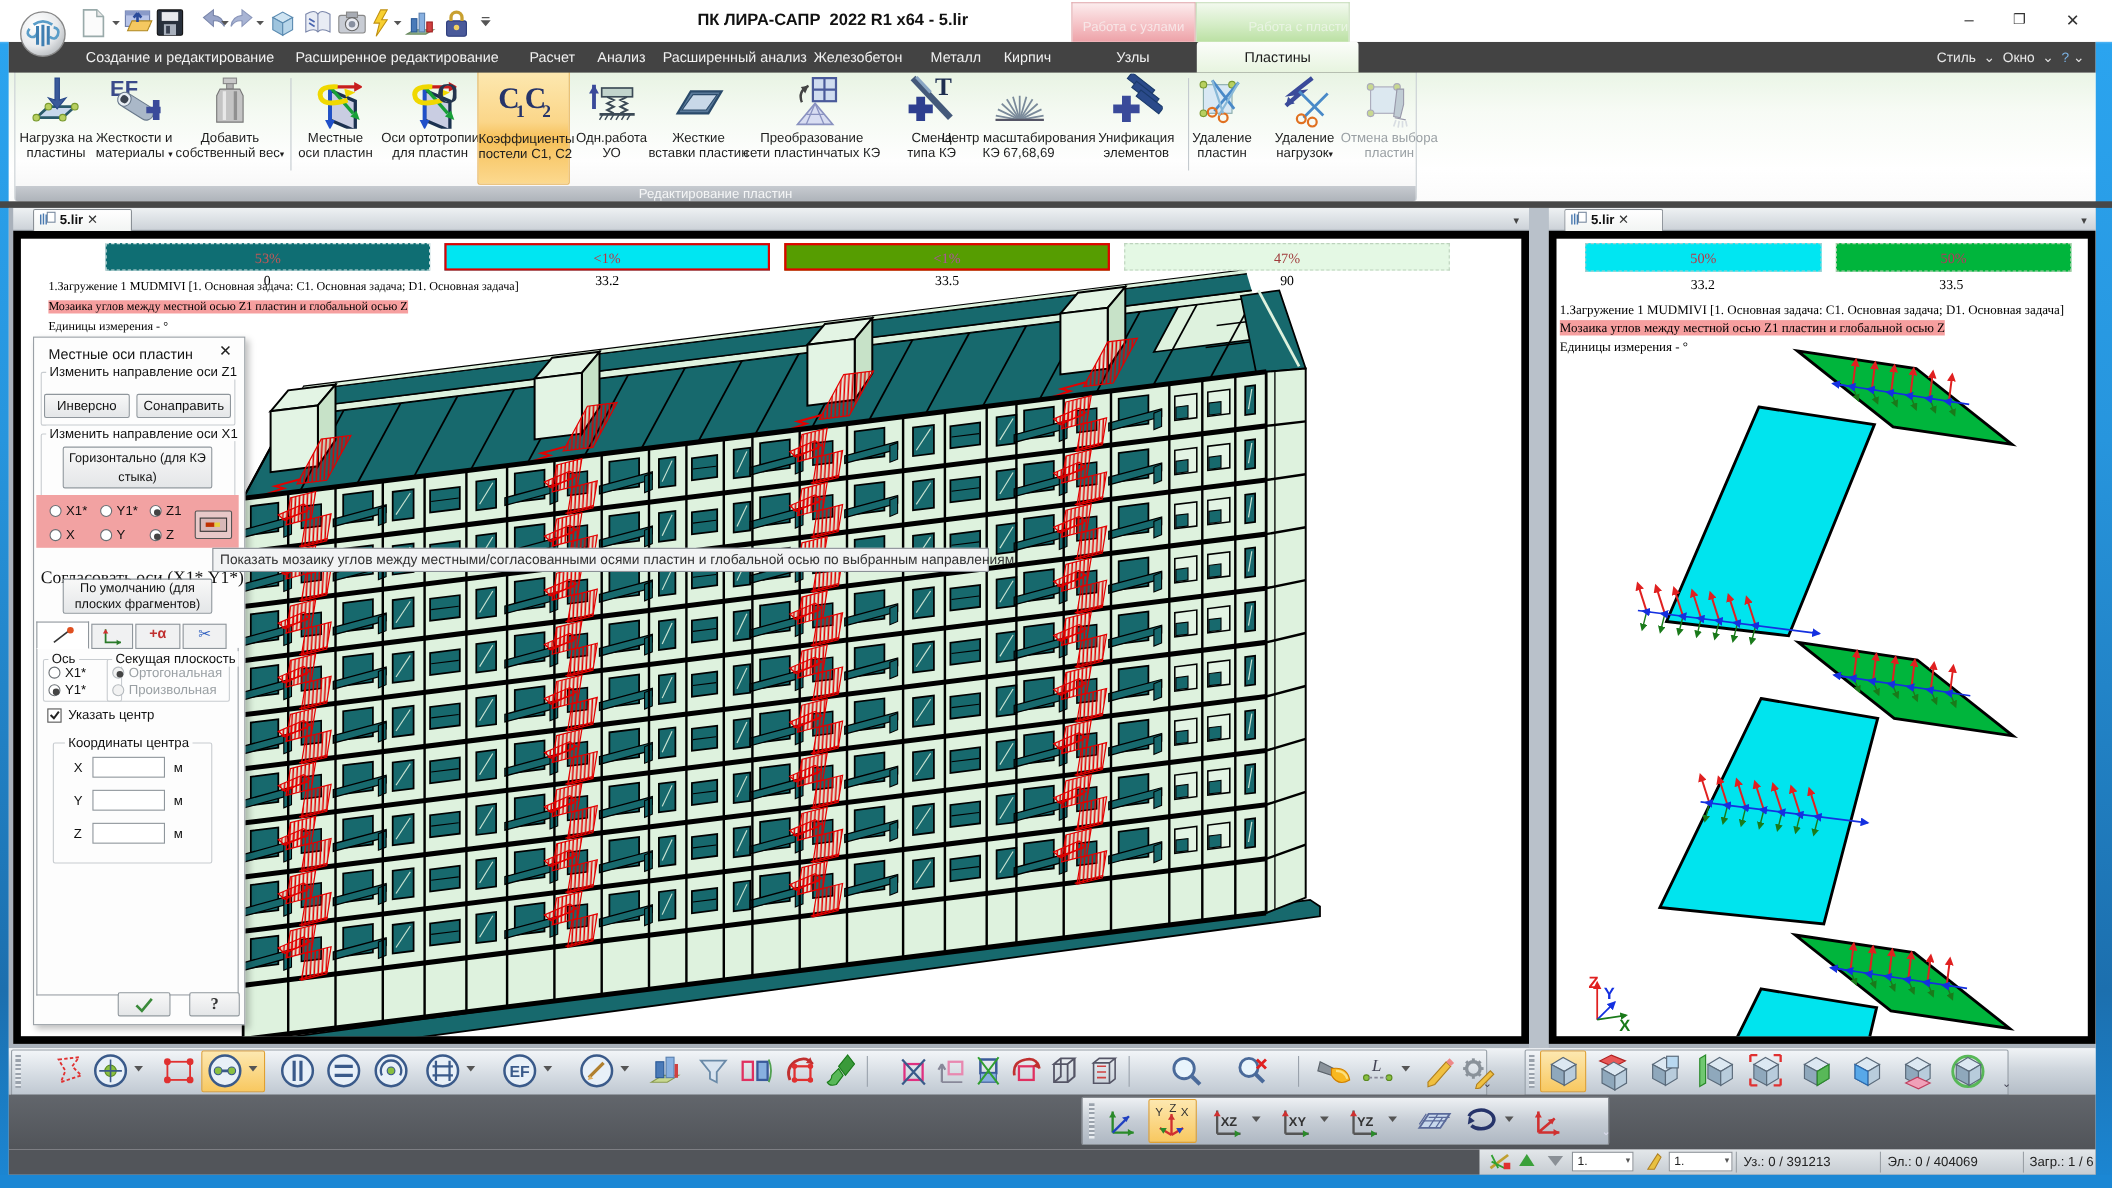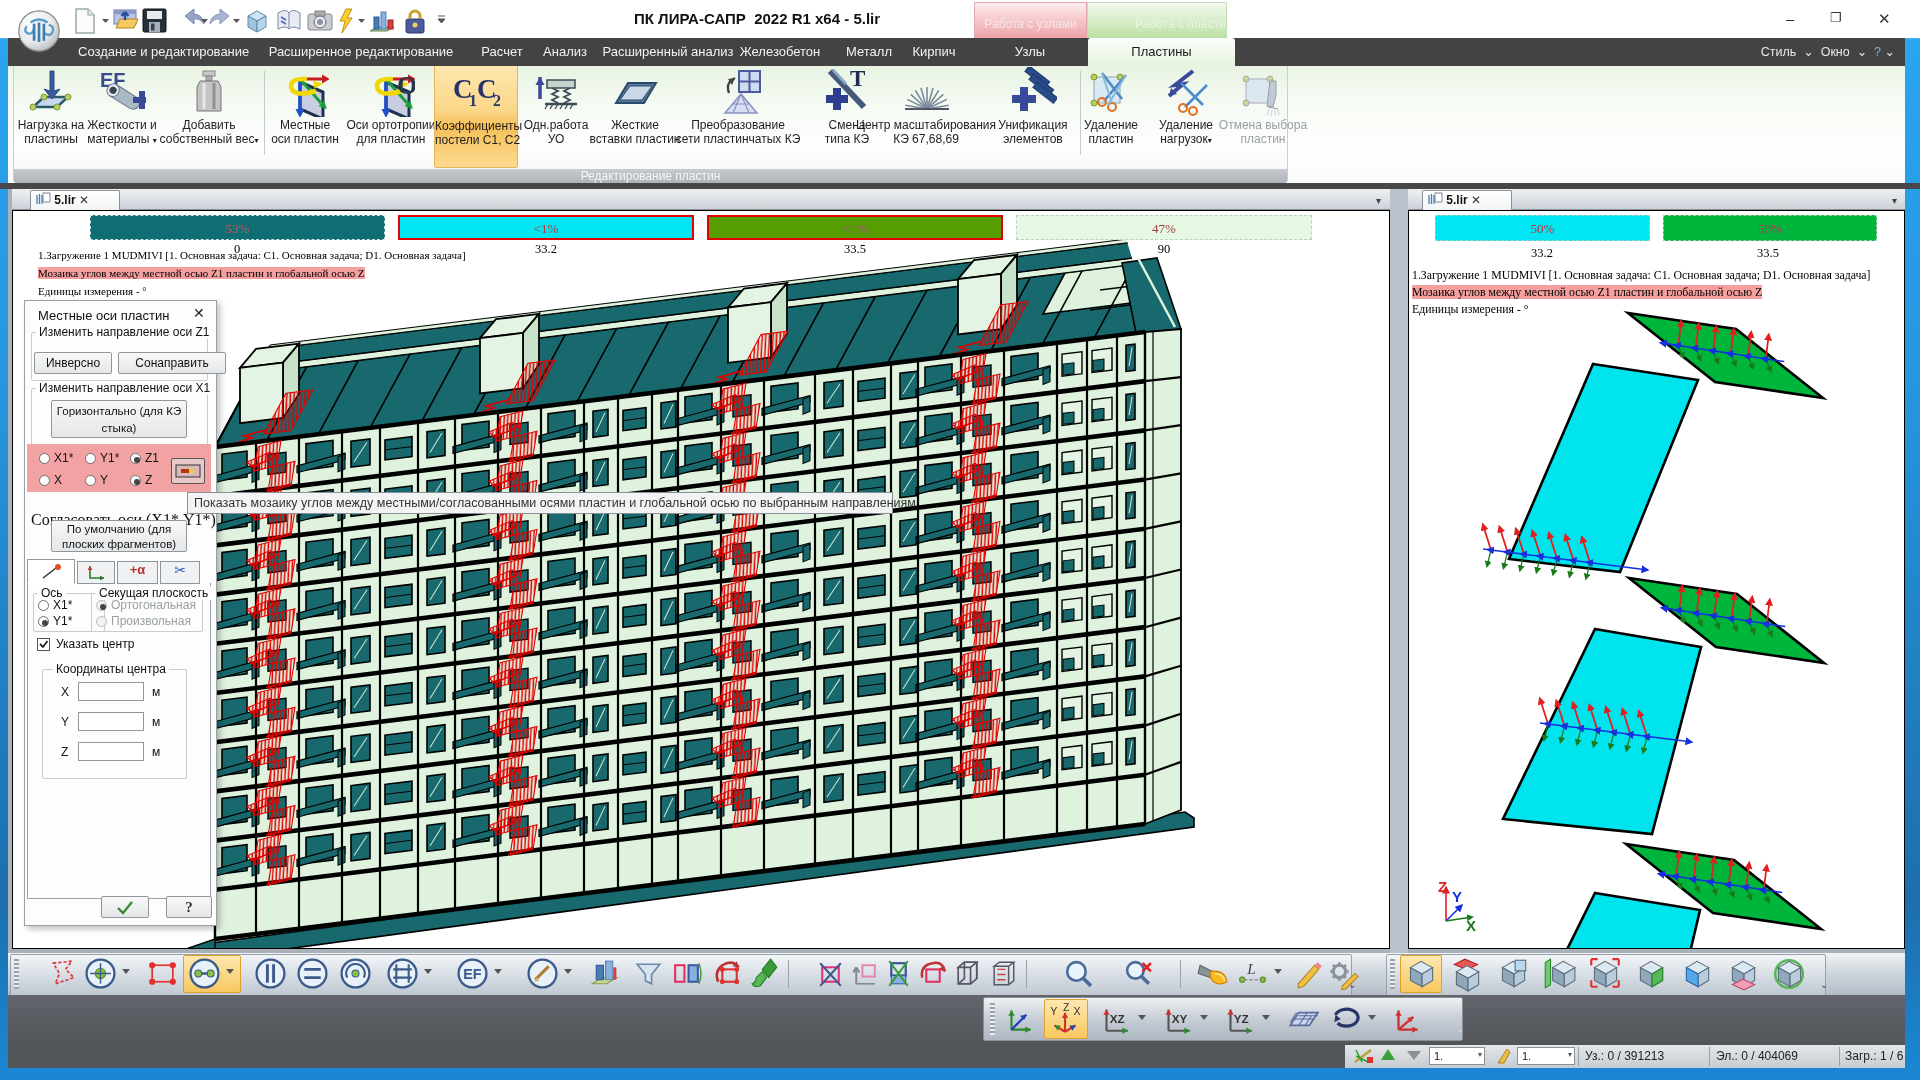--- a/index.html
+++ b/index.html
@@ -34,21 +34,21 @@
   .rbtn { position:absolute; top:1px; height:98px; text-align:center; color:#1e1e1e; font-size:12px; line-height:13.5px; white-space:nowrap; }
   .rbtn svg { display:block; margin:3px auto 2px; }
   .rbtn.hl { height:104px; background:linear-gradient(#fde8b0,#fbd689 45%,#f6c059 60%,#fcd98f); border:1px solid #e8b45a; border-radius:2px; }
   .rsep { position:absolute; top:8px; width:1px; height:84px; background:#c4cacf; }
   #belowribbon { left:0px; top:183px; width:1920px; height:6px; background:#474747; z-index:5; }
 
   
   #workspace { left:8px; top:189px; width:1897px; height:764px; background:#a9b1bb; }
   .tabstrip { position:absolute; top:0; height:21px; background:linear-gradient(#eef1f3,#ccd2d8); border-bottom:1px solid #8a9096; }
   .doctab { position:absolute; top:1px; height:20px; background:linear-gradient(#ffffff,#f2f4f3); border:1px solid #8a9096; border-bottom:none; border-radius:2px 2px 0 0; font-size:12px; font-weight:bold; color:#111; }
-  .pane { position:absolute; top:21px; background:#ffffff; border:1px solid #000000; overflow:hidden; }
+  .pane { position:absolute; top:21px; background:#ffffff; border:7px solid #000000; overflow:hidden; }
 
   
   .sbar { position:absolute; height:21px; font-family:"Liberation Serif", serif; font-size:13px; text-align:center; line-height:21px; }
   .snum { position:absolute; font-family:"Liberation Serif", serif; font-size:12.5px; color:#000; text-align:center; }
   .legend { position:absolute; font-family:"Liberation Serif", serif; font-size:11px; color:#000; white-space:nowrap; }
   .legend .hl { background:#f69f9f; }
 
   
   #dlg { position:absolute; left:11px; top:89px; width:193px; height:626px; background:#fdfdfd; border:1px solid #9aa0a6; box-shadow:3px 3px 6px rgba(0,0,0,0.25); z-index:20; font-size:12px; color:#111; }
   .grp { position:absolute; border:1px solid #c8ccd0; border-radius:2px; }
@@ -1095,21 +1095,21 @@
 <div class="legend" style="left:25px; top:38px;">1.Загружение 1 MUDMIVI [1. Основная задача: C1. Основная задача; D1. Основная задача]</div>
 <div class="legend" style="left:25px; top:56px;"><span class="hl">Мозаика углов между местной осью Z1 пластин и глобальной осью Z</span></div>
 <div class="legend" style="left:25px; top:74px;">Единицы измерения - °</div>
 <div id="dlg">
 <div class="abs" style="left:13px; top:7px; font-size:13px;">Местные оси пластин</div>
 <div class="abs" style="left:168px; top:4px; font-size:14px; color:#222;">✕</div>
 <div class="grp" style="left:6px; top:31px; width:177px; height:49px;">
           <span>Изменить направление оси Z1</span>
         </div>
 <div class="btn" style="left:9px; top:51px; width:78px; height:22px; line-height:21px;">Инверсно</div>
-<div class="btn" style="left:93px; top:51px; width:108px; height:22px; line-height:21px;">Сонаправить</div>
+<div class="btn" style="left:93px; top:51px; width:86px; height:22px; line-height:21px;">Сонаправить</div>
 <div class="grp" style="left:6px; top:87px; width:177px; height:58px;">
           <span>Изменить направление оси X1</span>
         </div>
 <div class="btn" style="left:26px; top:99px; width:136px; height:38px; line-height:17px; padding-top:2px; font-size:11.5px;">Горизонтально (для КЭ<br>стыка)</div>
 <div class="abs" style="left:2px; top:143px; width:184px; height:48px; background:#f2a2a2;"></div>
 <div class="radio" style="left:14px; top:150px;"><i></i>X1*</div>
 <div class="radio" style="left:60px; top:150px;"><i></i>Y1*</div>
 <div class="radio sel" style="left:105px; top:150px;"><i></i>Z1</div>
 <div class="radio" style="left:14px; top:172px;"><i></i>X</div>
 <div class="radio" style="left:60px; top:172px;"><i></i>Y</div>

